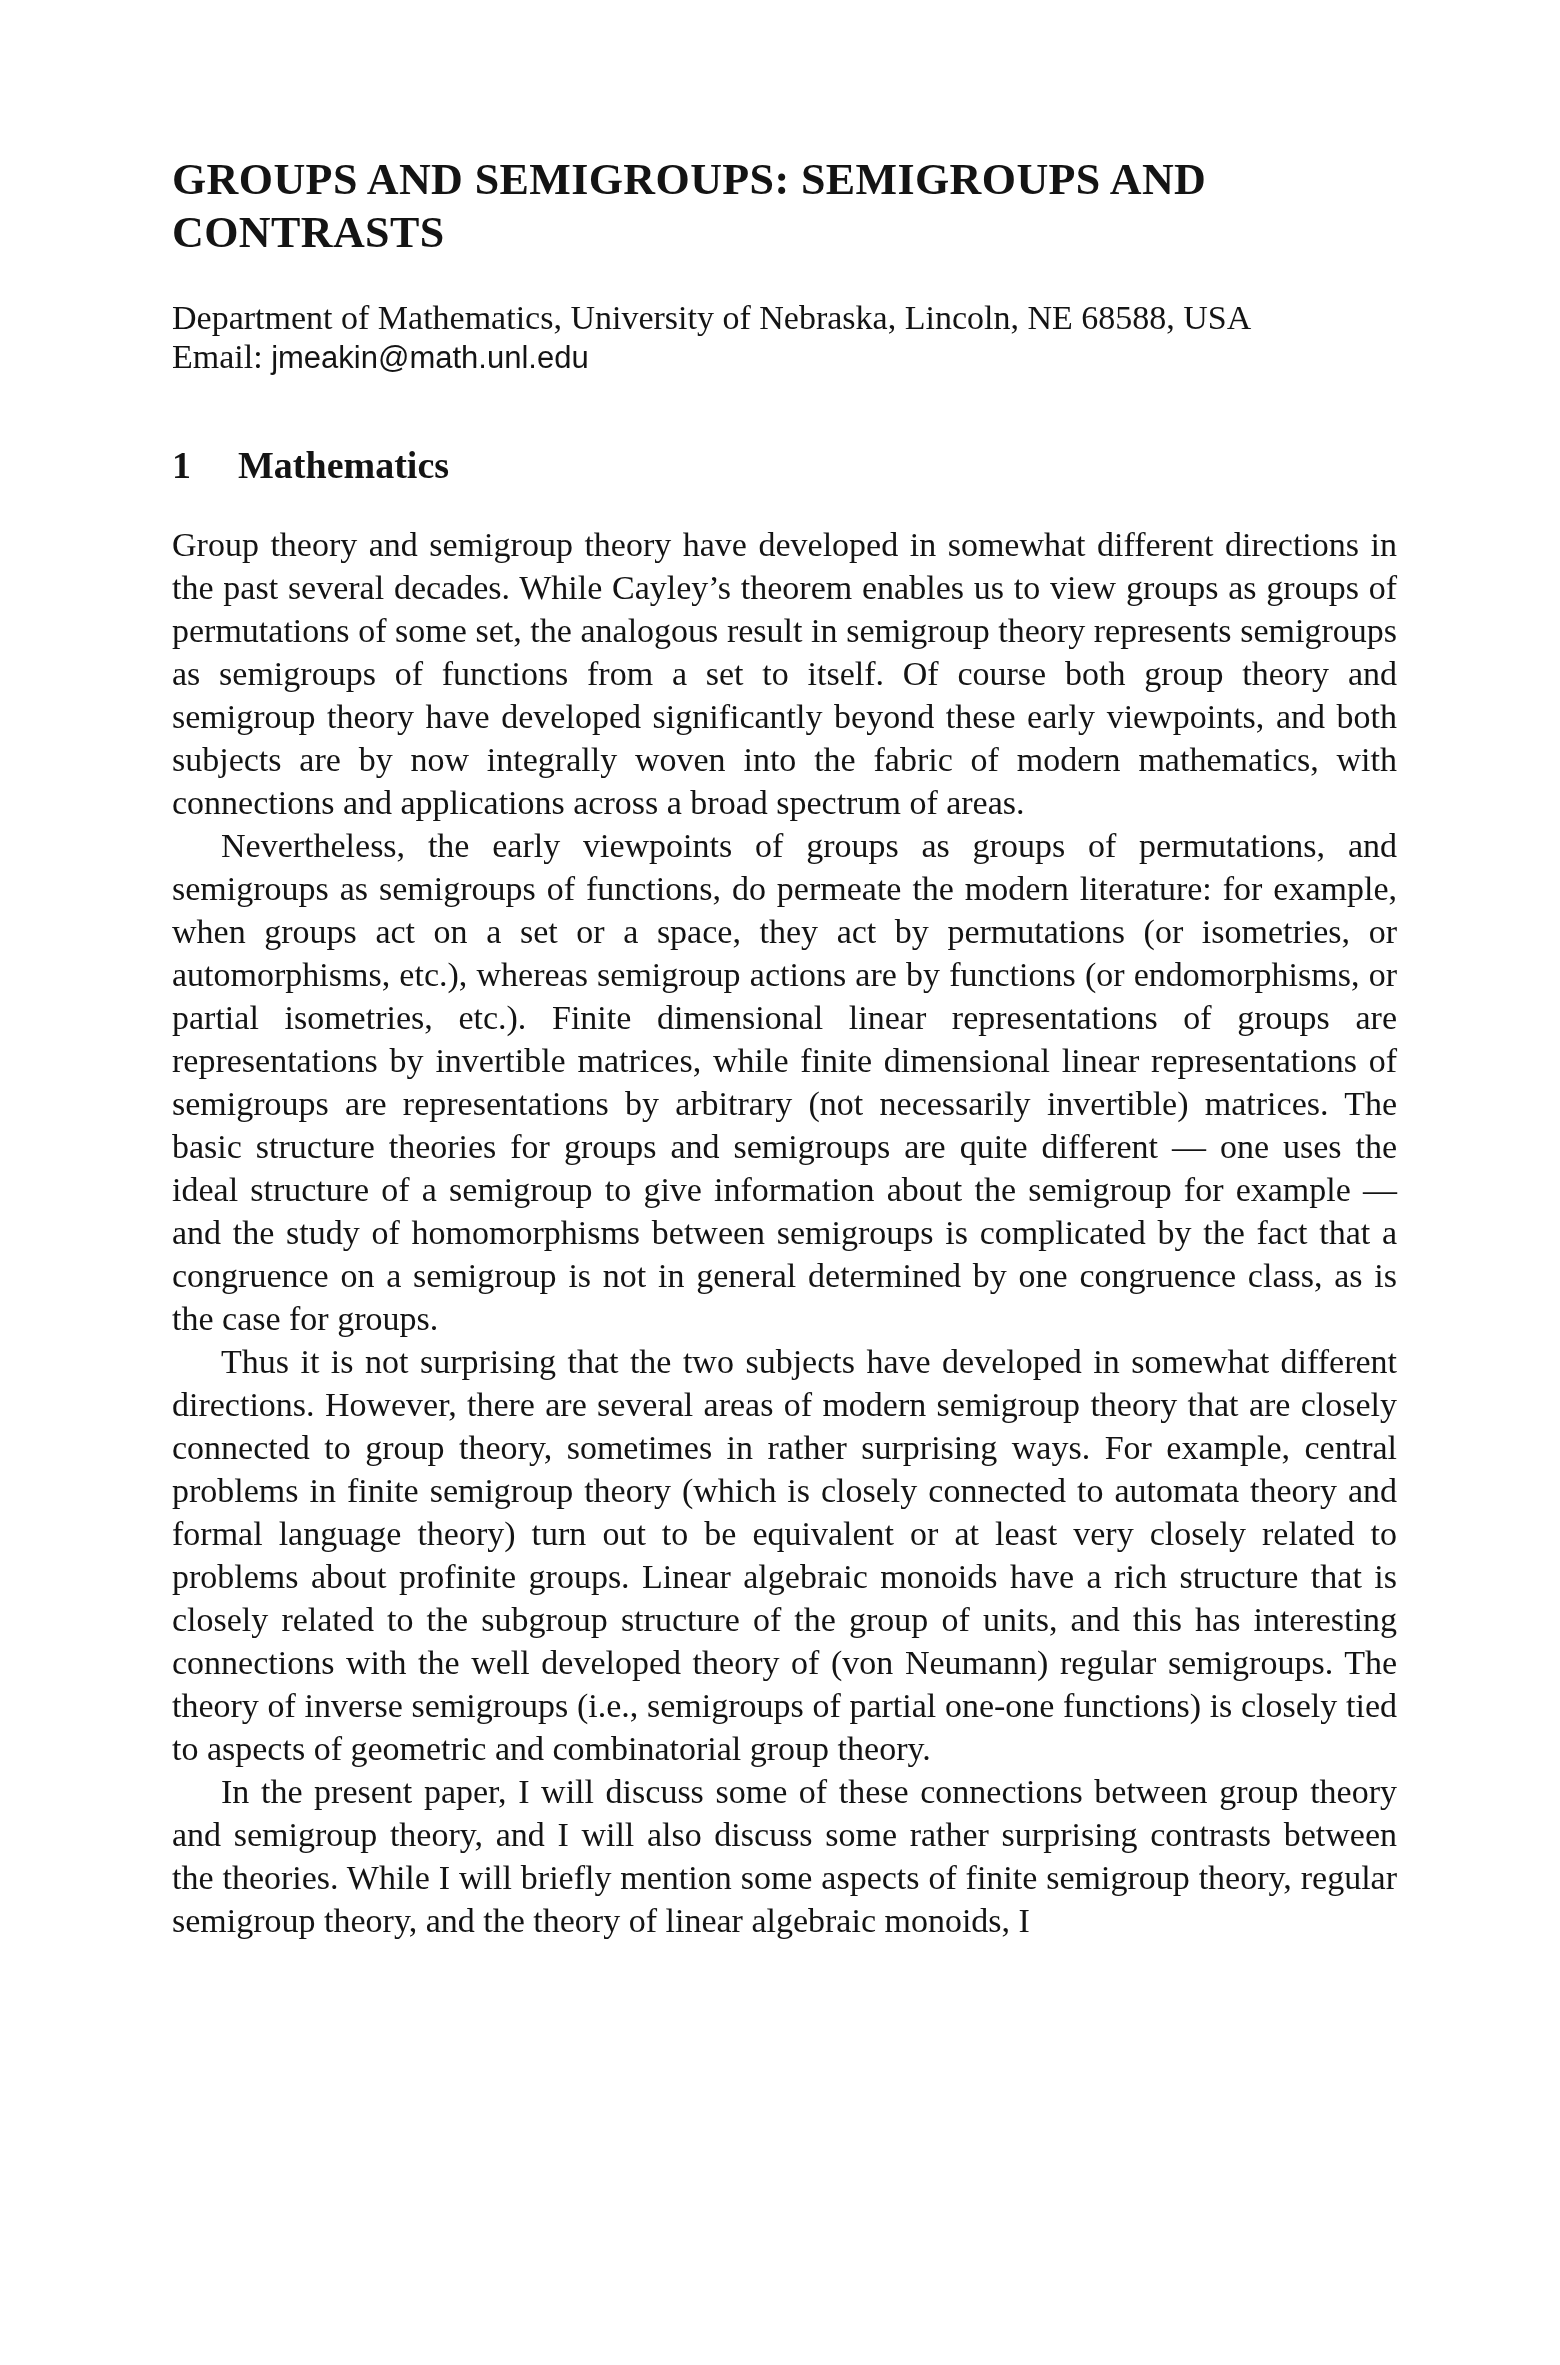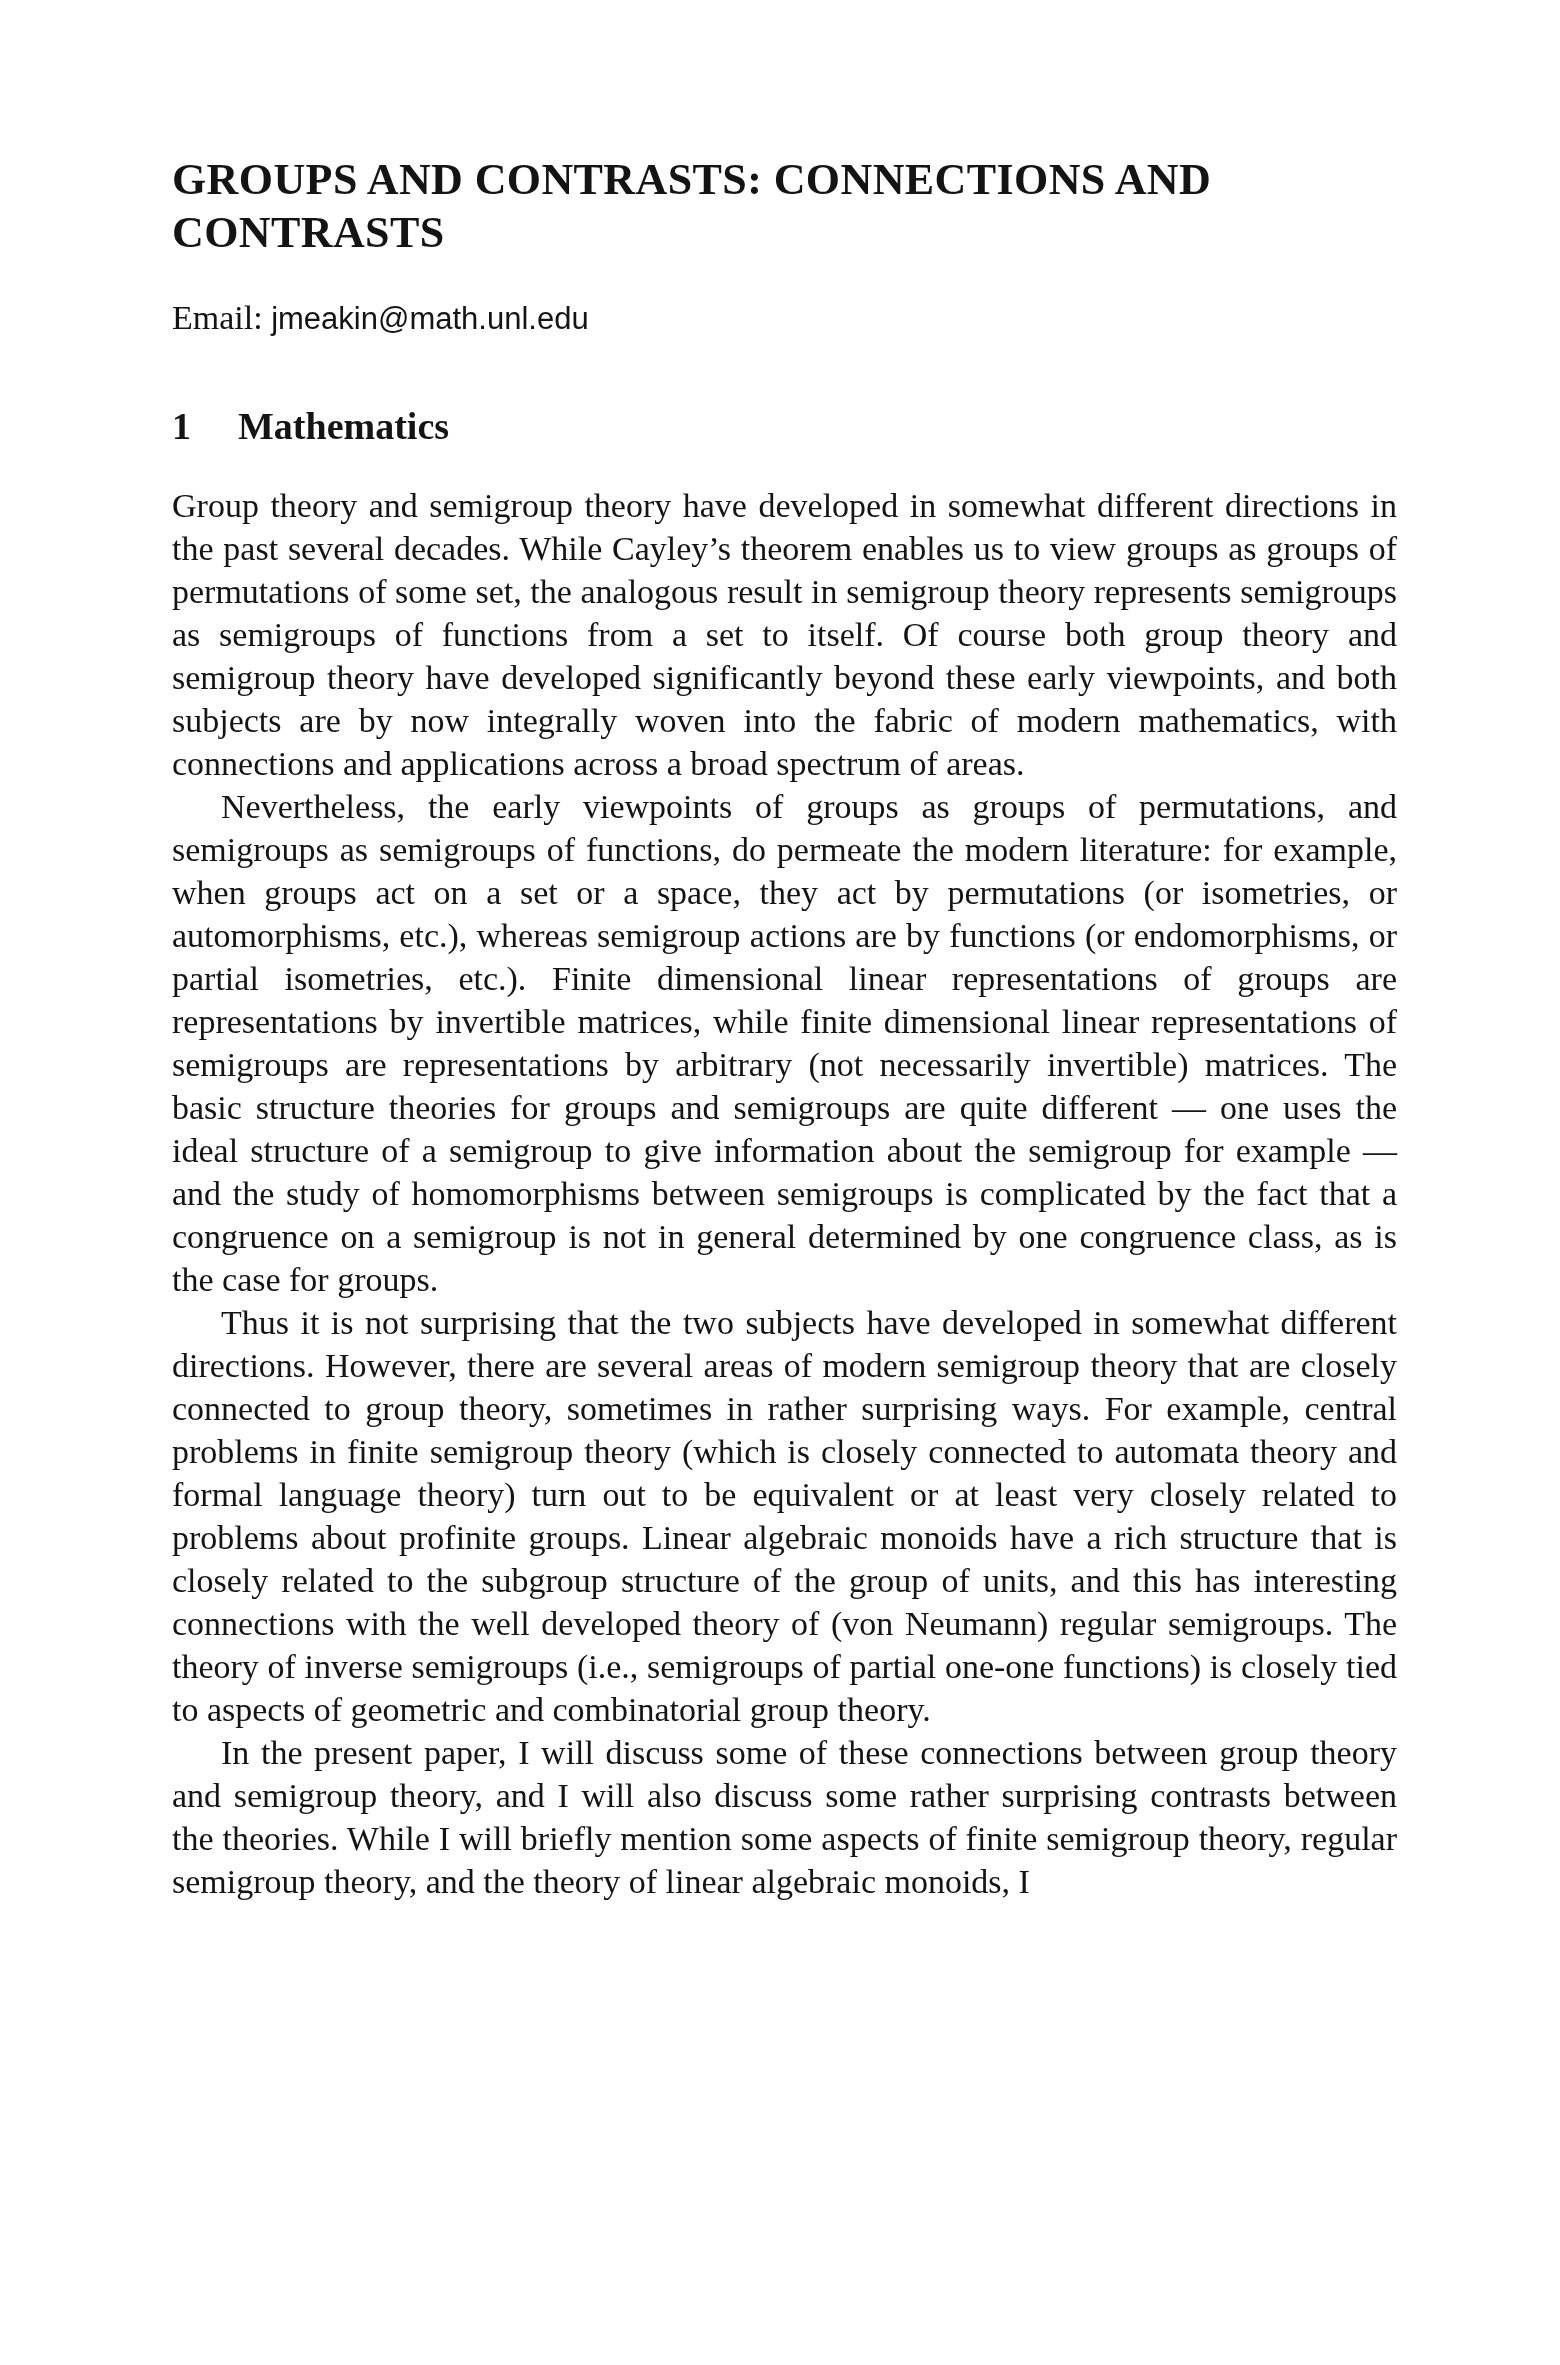--- a/index.html
+++ b/index.html
@@ -68,24 +68,25 @@
   .body-text p.para.indent {
     text-indent: 49px;
   }
 </style>
 </head>
 <body>
 
 <div class="page">
   <div class="content">
 
-    <h1 class="paper-title">GROUPS AND CONTRASTS: CONNECTIONS AND CONTRASTS</h1>
+    <h1 class="paper-title">GROUPS AND SEMIGROUPS: SEMIGROUPS AND CONTRASTS</h1>
 
 
     <div class="affiliation-block">
+      <div class="affiliation">Department of Mathematics, University of Nebraska, Lincoln, NE 68588, USA</div>
       <div class="email-line">
         <span class="email-label">Email: </span><span class="email-address">jmeakin@math.unl.edu</span>
       </div>
     </div>
 
     <h2 class="section-heading">
       <span class="section-number">1</span><span class="section-title">Mathematics</span>
     </h2>
 
     <div class="body-text">

